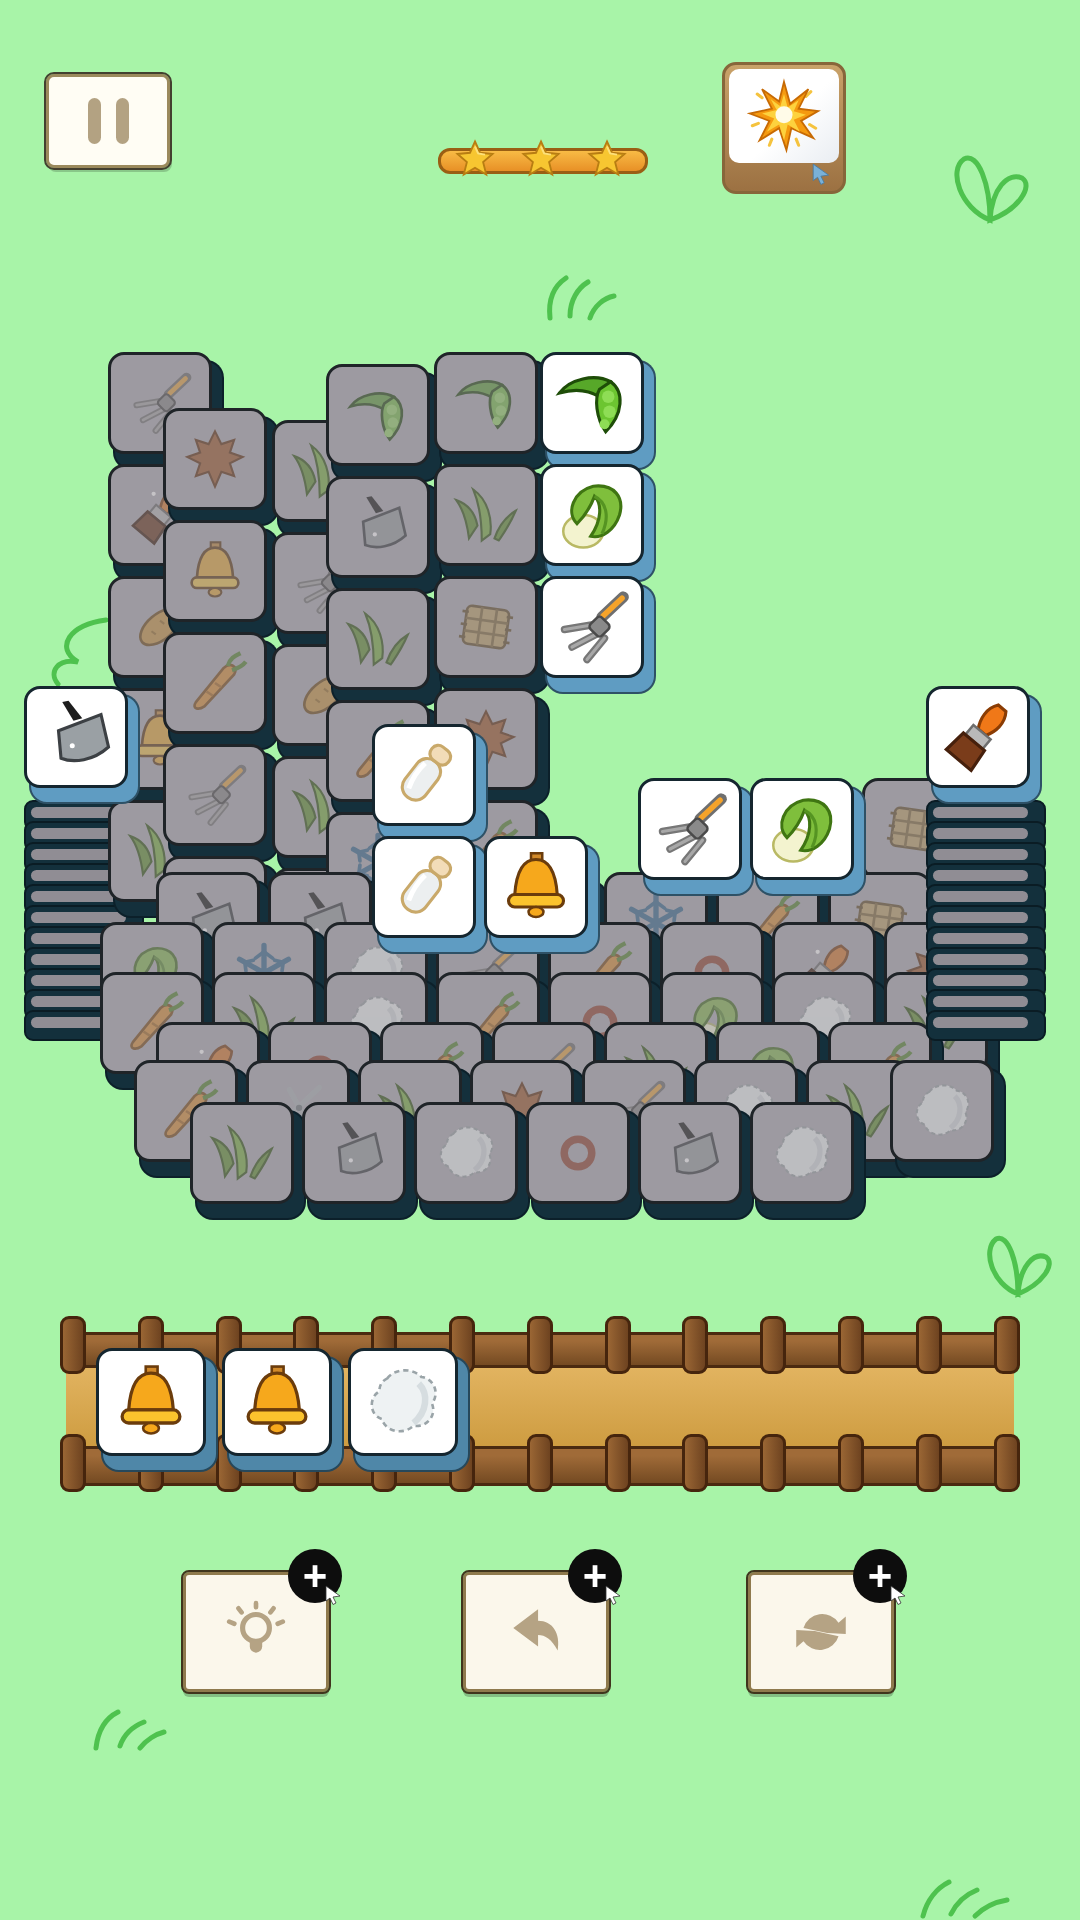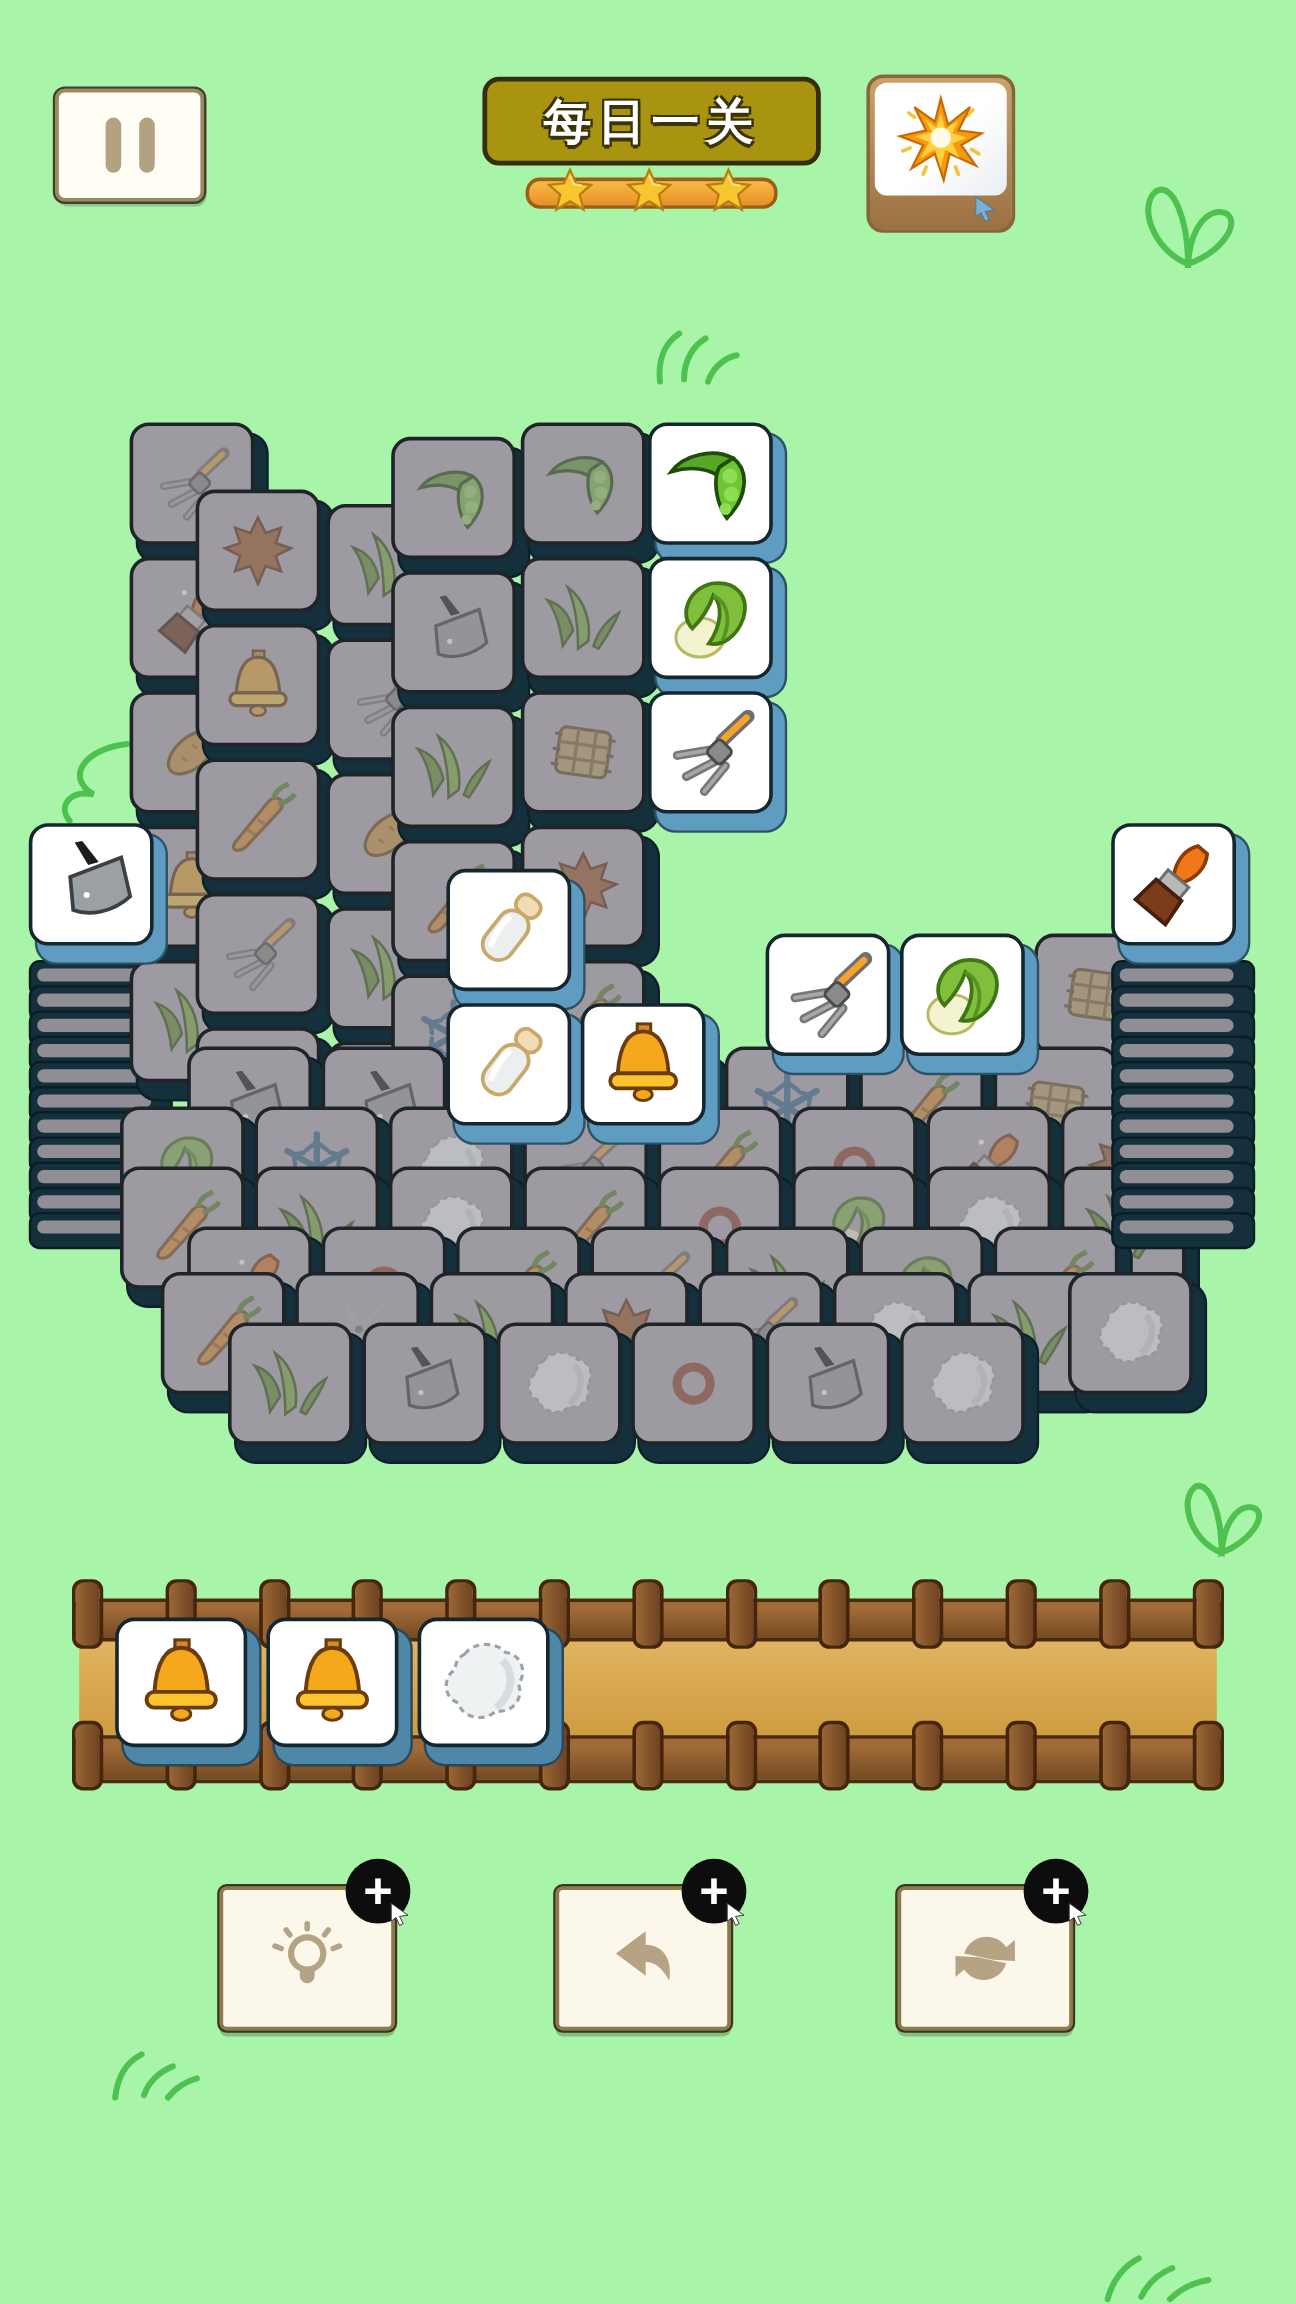--- a/index.html
+++ b/index.html
@@ -211,23 +211,20 @@
   </svg>
   <svg class="doodle" style="left:915px;top:1872px" width="105" height="48" viewBox="0 0 105 48">
     <path d="M8 44 C12 28 22 16 34 10 M36 42 C42 30 52 22 62 18 M60 44 C68 36 80 30 92 28"></path>
   </svg>
 
   <div class="pause-btn">
     <div class="pause-bar"></div>
     <div class="pause-bar"></div>
   </div>
 
-  <div class="title-plate">
-    <span class="title-text">每日一关</span>
-  </div>
 
   <div class="star-bar">
       <svg viewBox="0 0 64 64" width="40" height="40" style="left: 14px;">
         <use href="#i-star"></use>
       </svg>
       <svg viewBox="0 0 64 64" width="40" height="40" style="left: 80px;">
         <use href="#i-star"></use>
       </svg>
       <svg viewBox="0 0 64 64" width="40" height="40" style="left: 146px;">
         <use href="#i-star"></use>

